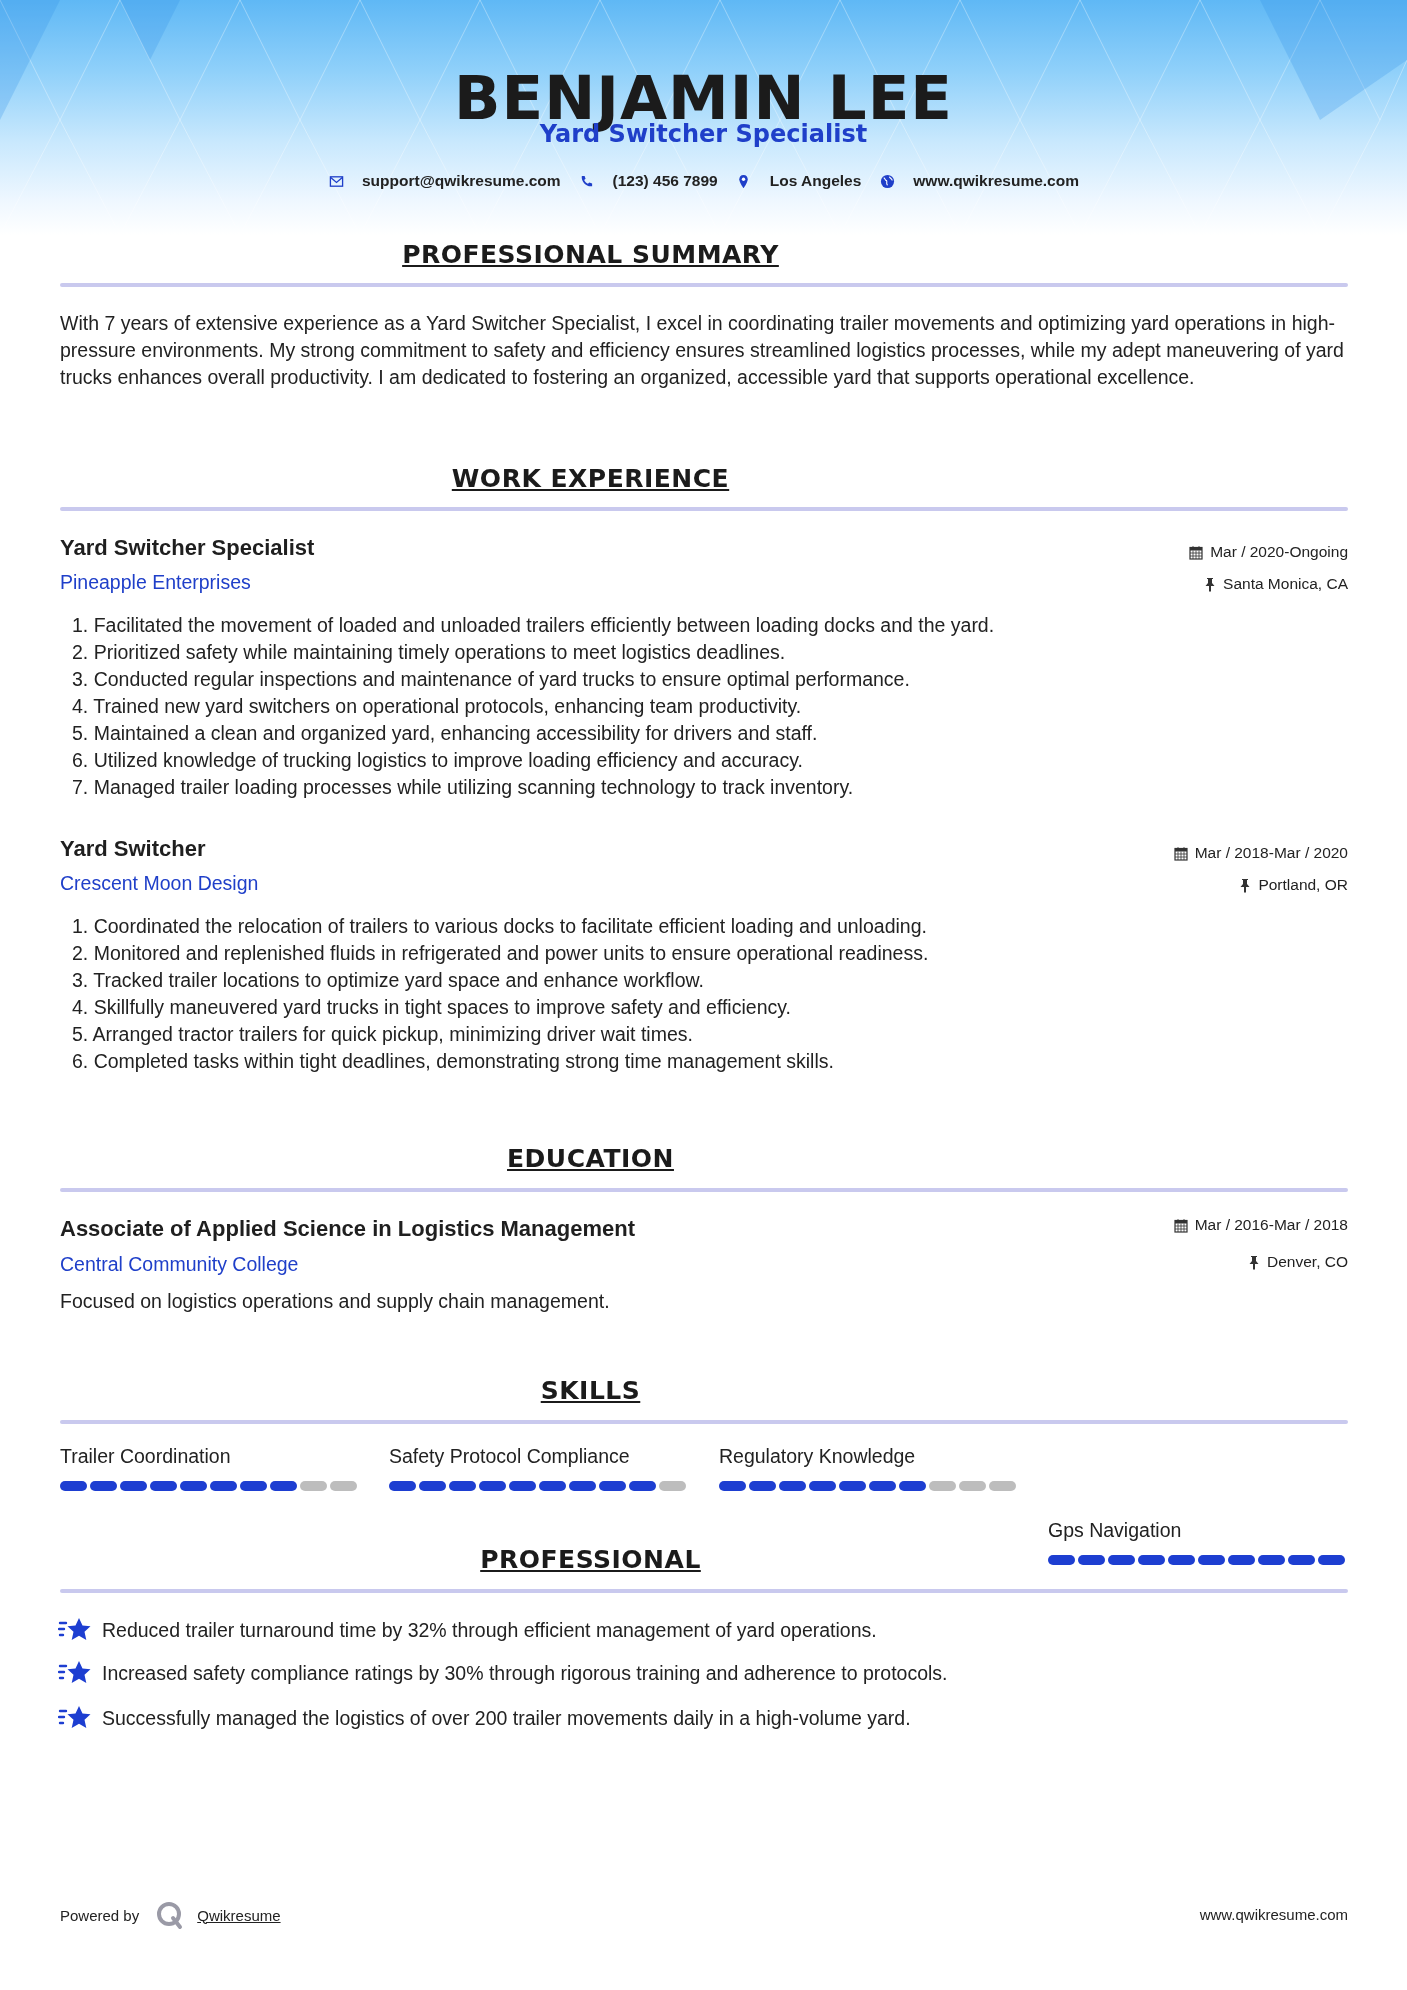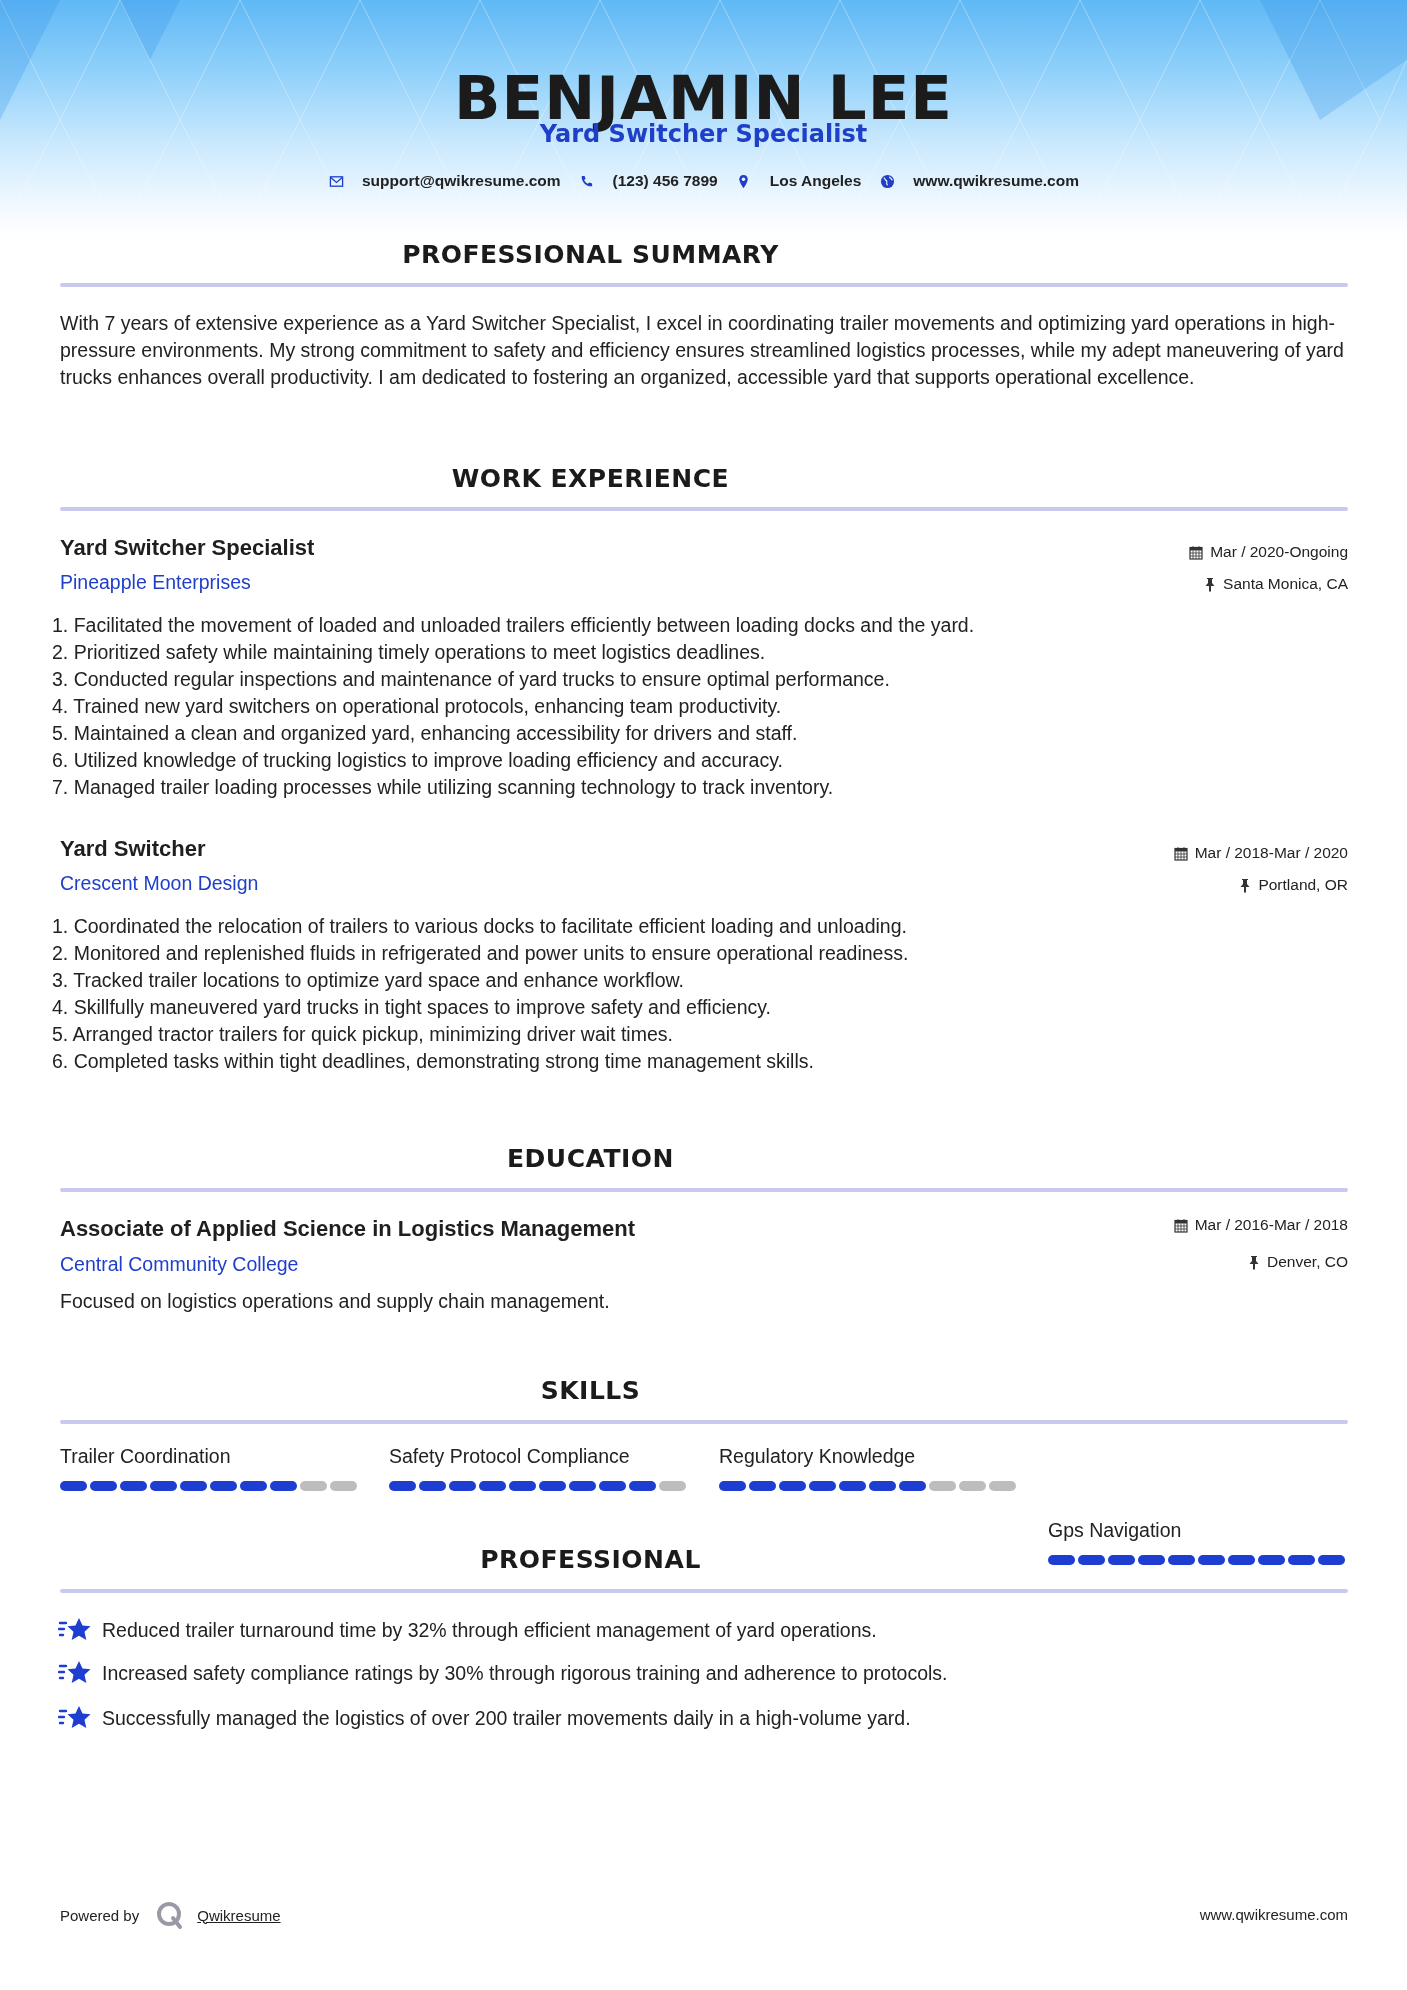--- a/index.html
+++ b/index.html
@@ -23,31 +23,31 @@
   .contacts {
     position: absolute; left: 0; top: 172px; width: 1407px; display: flex; justify-content: center; align-items: center;
     font-size: 15.5px; font-weight: bold; color: #222;
   }
   .contact-item { display: flex; align-items: center; margin: 0 9px; }
   .contact-item .ico { width: 16px; height: 16px; margin-right: 18px; display: inline-flex; align-items: center; justify-content: center; }
   .contact-item .ico svg { width: 15px; height: 15px; }
 
   .section-title {
     position: absolute; left: 0; width: 1181px; text-align: center;
-    font-family: "DejaVu Sans", sans-serif; font-weight: bold; font-size: 25px; color: #1b1b1b; letter-spacing: 0.5px;
+    font-family: "DejaVu Sans", sans-serif; font-weight: bold; font-size: 25px; color: #1b1b1b; letter-spacing: 0.5px; text-decoration: underline;
   }
   .divider { position: absolute; left: 60px; width: 1288px; height: 4px; background: #c9c9ee; border-radius: 2px; }
 
   .para { position: absolute; left: 60px; width: 1290px; font-size: 19.5px; line-height: 27px; color: #222; }
 
   .job-title { position: absolute; left: 60px; font-size: 22px; font-weight: bold; color: #1f1f1f; }
   .company { position: absolute; left: 60px; font-size: 19.5px; color: #1f3fc9; }
   .meta { position: absolute; right: 59px; font-size: 15.5px; color: #222; display: flex; align-items: center; }
   .meta svg { margin-right: 7px; }
-  .bullets { position: absolute; left: 52px; font-size: 19.5px; line-height: 27px; color: #222; list-style: none; }
+  .bullets { position: absolute; left: 72px; font-size: 19.5px; line-height: 27px; color: #222; list-style: none; }
   .bullets li { white-space: nowrap; }
 
   .skill { position: absolute; width: 300px; }
   .skill-label { font-size: 19.5px; color: #222; height: 30px; }
   .skill-bar { display: flex; margin-top: 6px; }
   .seg { width: 27px; height: 10px; border-radius: 5px; margin-right: 3px; }
   .seg.on { background: #1d3ed1; }
   .seg.off { background: #bdbdbd; }
 
   .ach { position: absolute; left: 58px; display: flex; align-items: center; font-size: 19.5px; color: #222; }

